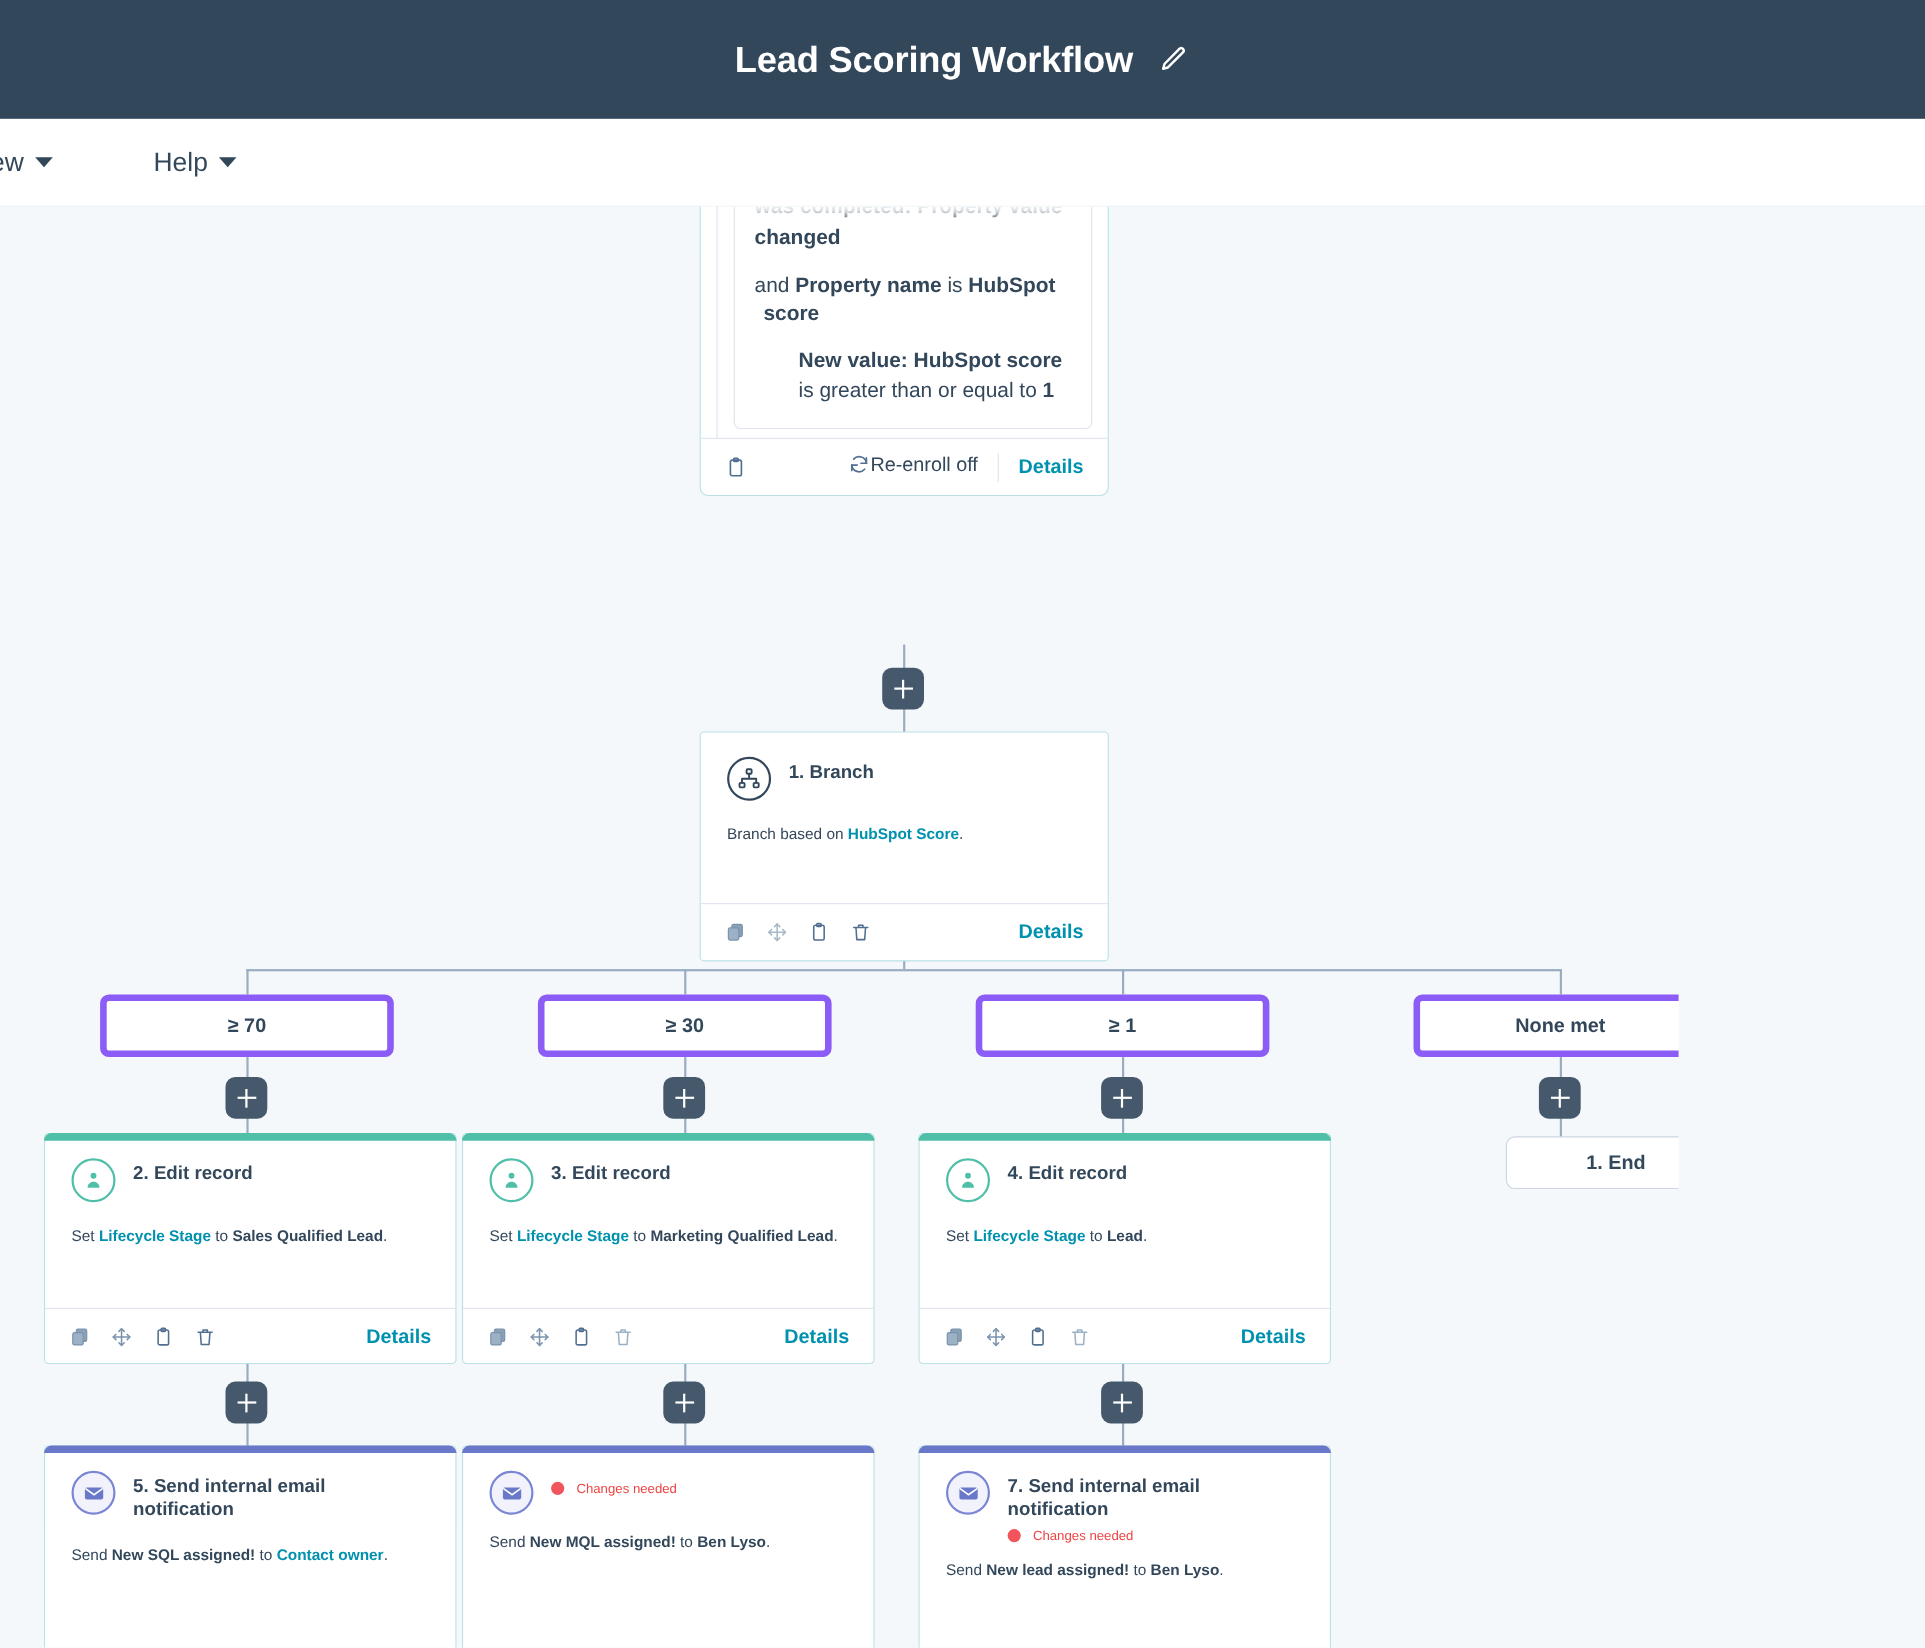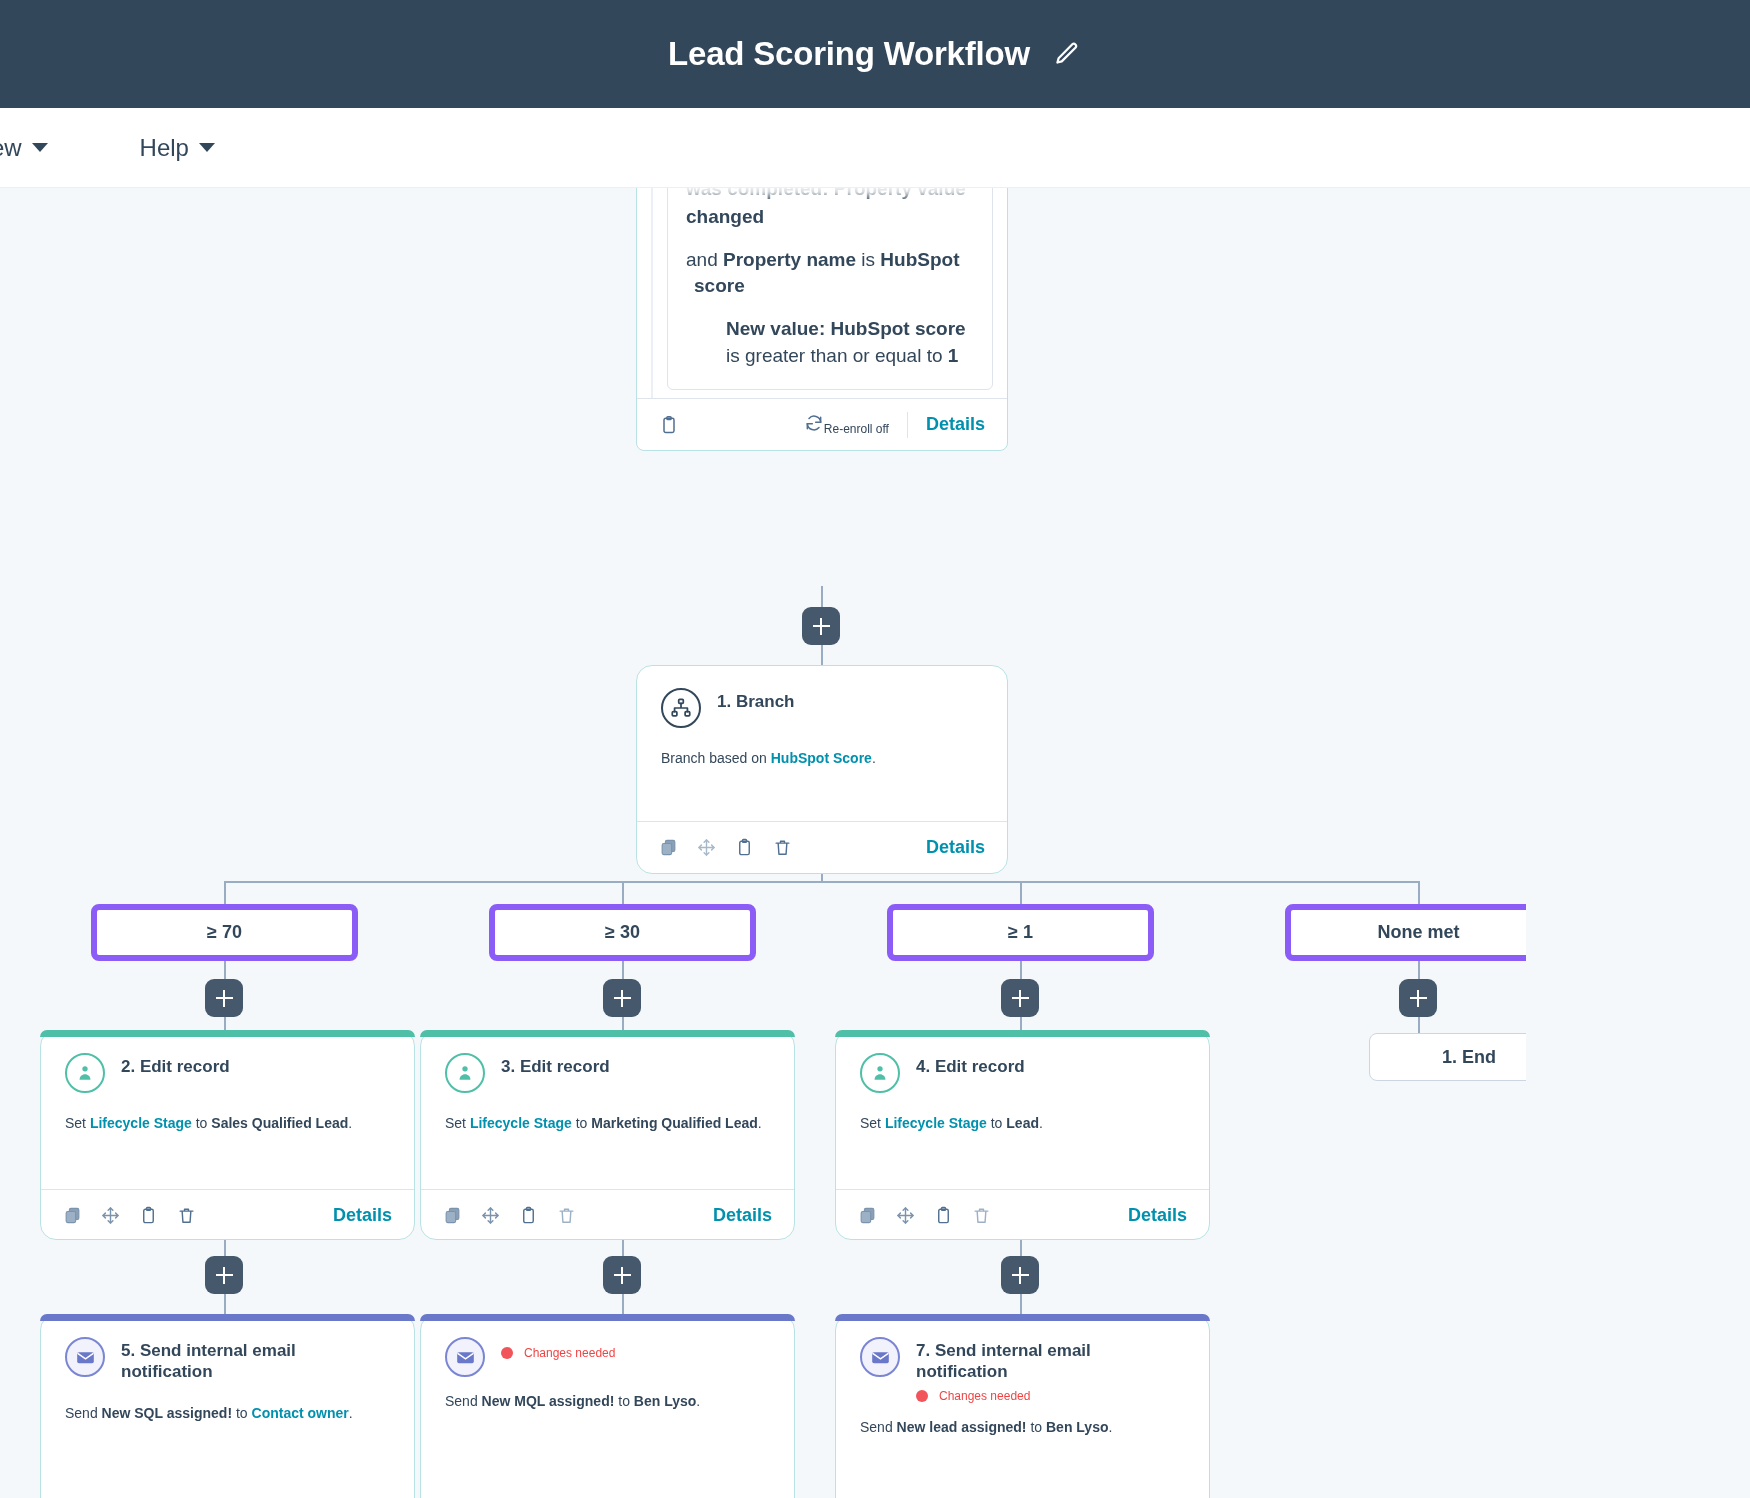--- a/index.html
+++ b/index.html
@@ -84,21 +84,21 @@
     content: ""; position: absolute; background: #ffffff;
   }
   .plus::before { width: 17px; height: 2.5px; }
   .plus::after  { width: 2.5px; height: 17px; }
 
   
   .card {
     position: absolute;
     background: #ffffff;
     border: 1px solid #b9e2e4;
-    border-radius: 16px;
+    border-radius: 4px;
     z-index: 3;
   }
   .card-top-accent {
     position: absolute;
     top: -1px; left: -1px; right: -1px;
     height: 7px;
     border-radius: 7px 7px 0 0;
   }
   .accent-green  { background: #4fbfa8; }
   .accent-purple { background: #6a78c9; }
@@ -141,22 +141,22 @@
     height: 52px;
     display: flex; align-items: center; justify-content: space-between;
     padding: 0 22px;
   }
   .footer-icons { display: flex; align-items: center; gap: 19px; }
   .fi { cursor: pointer; display: flex; align-items: center; }
   .details-link {
     color: #0091ae; font-weight: bold; font-size: 18px; cursor: pointer;
   }
   .reenroll {
-    display: flex; align-items: flex-end; 
-    font-size: 12px; color: #33475b;
+    display: flex; align-items: flex-start; 
+    font-size: 18px; color: #33475b;
   }
   .vsep { width: 1px; height: 26px; background: #dfe3eb; margin: 0 18px; }
 
   
   .trigger-card {
     left: 636px; top: -40px; width: 372px;
     border-radius: 8px;
   }
   .trigger-inner {
     margin: 12px 14px 8px 30px;

